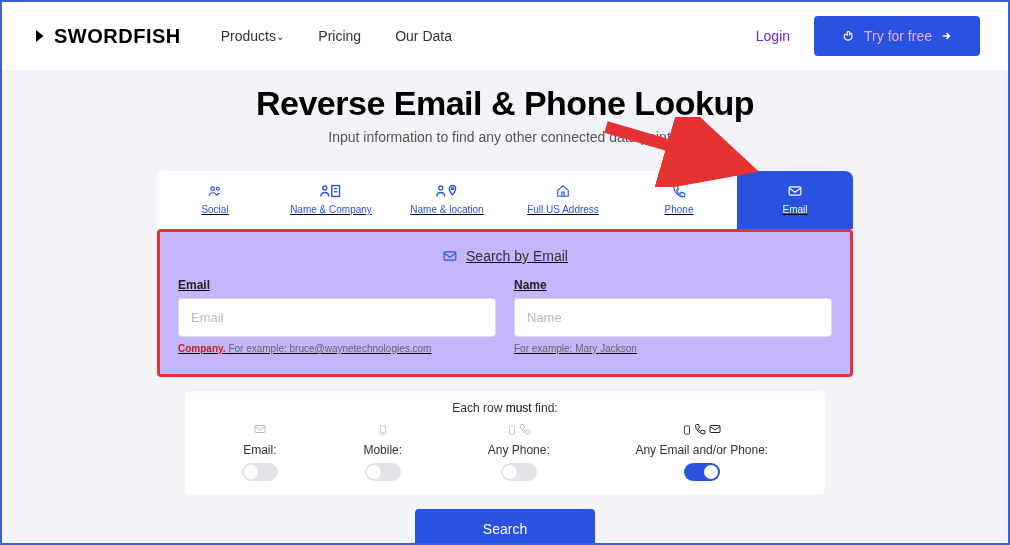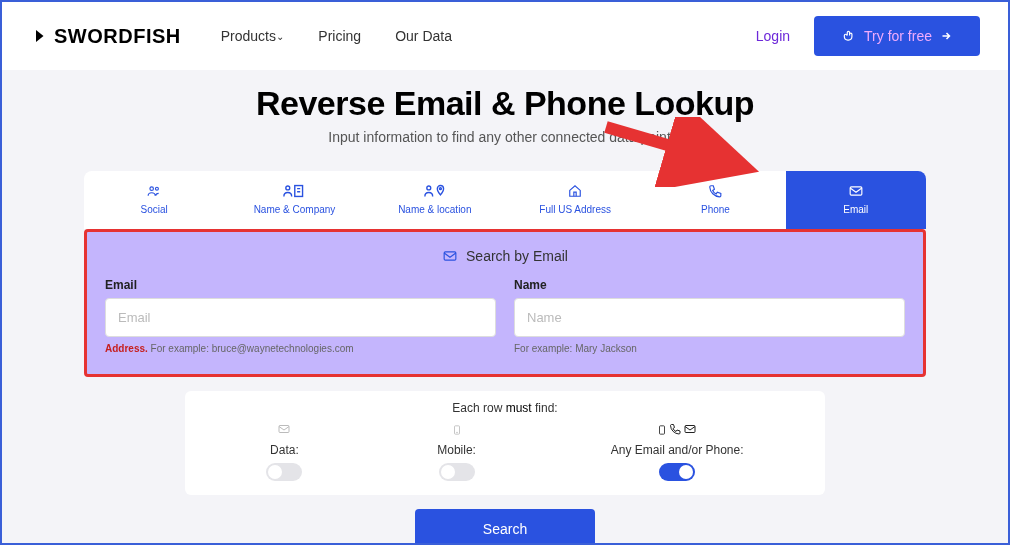--- a/index.html
+++ b/index.html
@@ -9,21 +9,21 @@
 .logo-icon { width:18px; height:18px; }
 .nav { display:flex; gap:34px; margin-left:40px; }
 .nav-item { font-size:14px; color:#333; display:flex; align-items:center; cursor:pointer; }
 .chev { font-size:10px; }
 .right-nav { margin-left:auto; display:flex; align-items:center; gap:24px; }
 .login { font-size:14px; color:#6d28d9; cursor:pointer; }
 .cta { background:#2a52e0; color:#f0abfc; padding:12px 28px; border-radius:4px; font-size:14px; display:flex; align-items:center; gap:8px; cursor:pointer; }
 .main { background:#f4f4f8; padding:14px 0 16px; text-align:center; }
 .title { font-size:34px; font-weight:900; color:#000; letter-spacing:-0.5px; }
 .subtitle { font-size:14px; color:#555; margin-top:6px; }
-.tabs-wrapper { position:relative; width:842px; margin:26px auto 0; }
+.tabs-wrapper { position:relative; width:696px; margin:26px auto 0;text-decoration:underline; }
 .tabs { display:flex; background:#fff; border-radius:8px 8px 0 0; overflow:hidden; }
 .tab { flex:1; padding:12px 4px 14px; display:flex; flex-direction:column; align-items:center; gap:5px; cursor:pointer; }
 .tab-label { font-size:10px; color:#2a52e0; font-weight:500; }
 .tab-icon { color:#2a52e0; height:16px; display:flex; align-items:center; }
 .tab.active { background:#2a52e0; }
 .tab.active .tab-label, .tab.active .tab-icon { color:#fff; }
 .form-box { background:#c4b5fd; border:3px solid #e63232; border-radius:4px; padding:16px 18px 20px; text-align:left; }
 .search-by { text-align:center; font-size:14px; color:#333; margin-bottom:14px; display:flex; align-items:center; justify-content:center; gap:8px; }
 .fields { display:flex; gap:18px; }
 .field { flex:1; }
@@ -151,52 +151,64 @@
         <svg width="16" height="14" viewBox="0 0 24 24" fill="none" stroke="#2a52e0" stroke-width="2">
             <rect x="2" y="5" width="20" height="14" rx="2"></rect>
             <path d="M2 7l10 7 10-7"></path>
           </svg>
         <span>Search by Email</span>
       </div>
       <div class="fields">
         <div class="field">
           <label class="field-label">Email</label>
           <input type="text" placeholder="Email" style="">
-          <div class="helper"><span class="req">Address.</span><span> For example: bruce@waynetechnologies.com</span></div>
+          <div class="helper"><span class="req">Company.</span><span> For example: bruce@waynetechnologies.com</span></div>
         </div>
         <div class="field">
           <label class="field-label">Name</label>
           <input type="text" placeholder="Name" style="">
           <div class="helper">For example: Mary Jackson</div>
         </div>
       </div>
     </div>
   </div>
 
   <div class="toggles">
     <div class="row-must"><span>Each row </span><span class="must">must</span><span> find:</span></div>
     <div class="tg-row">
       <div class="tg">
         <span class="tg-icons">
             <svg width="14" height="12" viewBox="0 0 24 24" fill="none" stroke="currentColor" stroke-width="2">
               <rect x="2" y="5" width="20" height="14" rx="2"></rect>
               <path d="M2 7l10 7 10-7"></path>
             </svg>
           </span>
-        <span class="tg-label">Data:</span>
+        <span class="tg-label">Email:</span>
         <div class="toggle"></div>
       </div>
       <div class="tg">
         <span class="tg-icons">
             <svg width="10" height="14" viewBox="0 0 24 24" fill="none" stroke="currentColor" stroke-width="2">
               <rect x="6" y="2" width="12" height="20" rx="2"></rect>
               <circle cx="12" cy="18" r="1"></circle>
             </svg>
           </span>
         <span class="tg-label">Mobile:</span>
+        <div class="toggle"></div>
+      </div>
+      <div class="tg">
+        <span class="tg-icons">
+            <svg width="10" height="14" viewBox="0 0 24 24" fill="none" stroke="currentColor" stroke-width="2">
+              <rect x="6" y="2" width="12" height="20" rx="2"></rect>
+            </svg>
+            <svg width="12" height="12" viewBox="0 0 24 24" fill="none" stroke="currentColor" stroke-width="2">
+              <path d="M5 3h4l2 6-3 2a12 12 0 006 6l2-3 6 2v4c0 1-1 2-2 2A18 18 0 013 5c0-1 1-2 2-2z"></path>
+            </svg>
+          </span>
+        <span class="tg-label">Any Phone:</span>
         <div class="toggle"></div>
       </div>
       <div class="tg on">
         <span class="tg-icons">
             <svg width="10" height="14" viewBox="0 0 24 24" fill="none" stroke="currentColor" stroke-width="2">
               <rect x="6" y="2" width="12" height="20" rx="2"></rect>
             </svg>
             <svg width="12" height="12" viewBox="0 0 24 24" fill="none" stroke="currentColor" stroke-width="2">
               <path d="M5 3h4l2 6-3 2a12 12 0 006 6l2-3 6 2v4c0 1-1 2-2 2A18 18 0 013 5c0-1 1-2 2-2z"></path>
             </svg>

